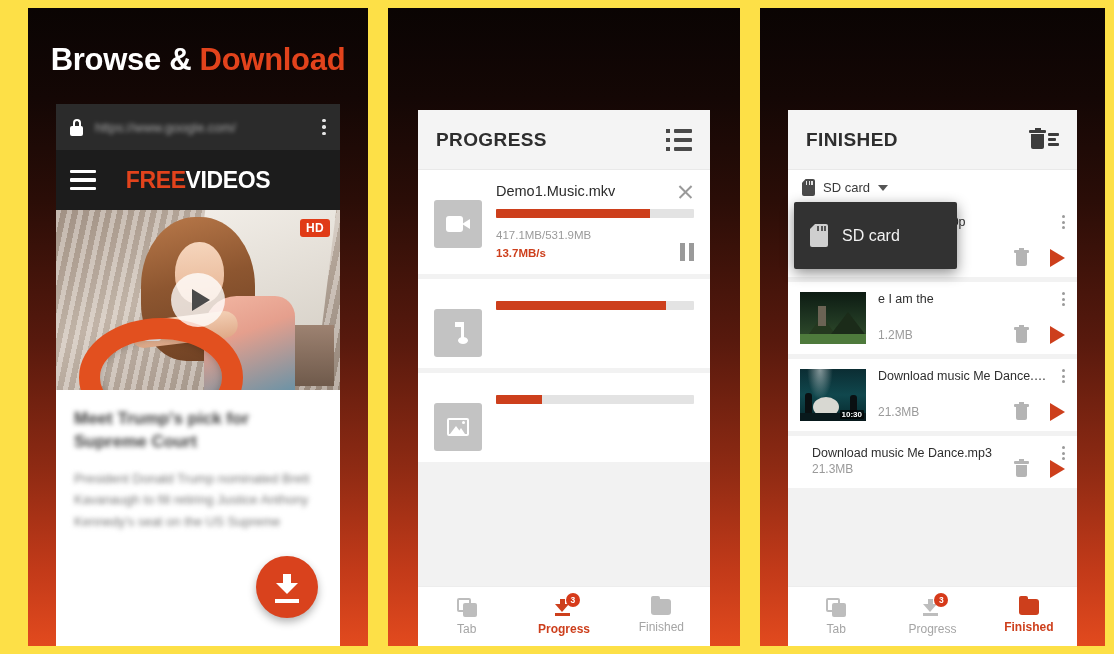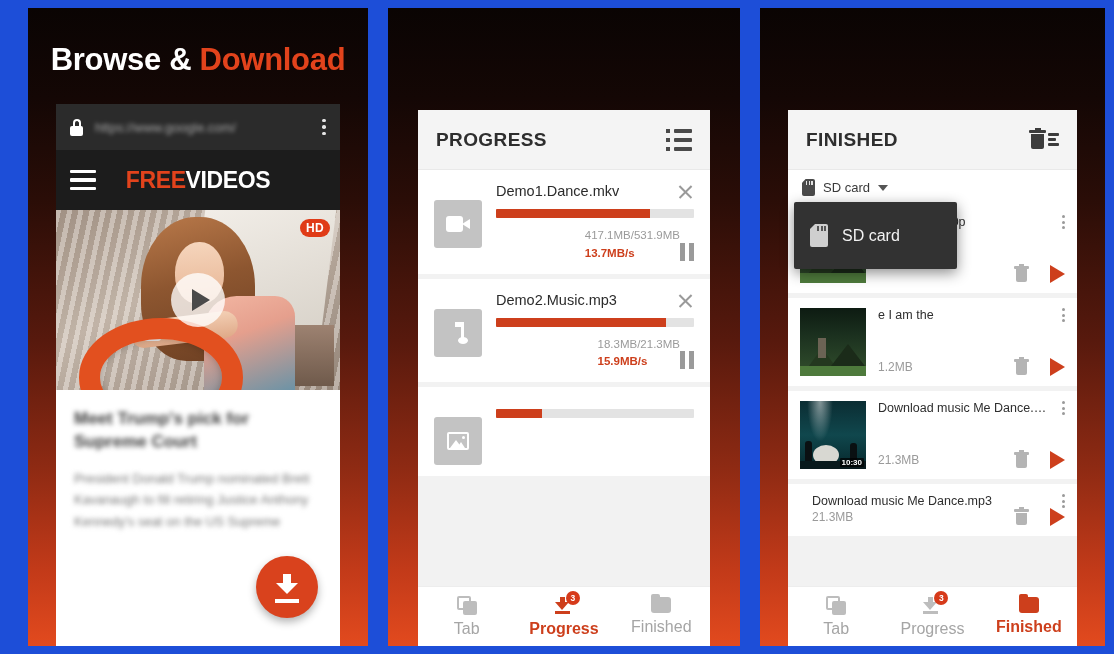--- a/index.html
+++ b/index.html
@@ -2,21 +2,21 @@
 <html><head>
 <meta charset="utf-8">
 <style>
   * { box-sizing: border-box; margin: 0; padding: 0; }
   html, body {
     width: 1114px; height: 654px;
     background: #ffffff;
     font-family: "Liberation Sans", sans-serif;
     overflow: hidden;
   }
-  .stage { position: relative; width: 1114px; height: 654px; background:#1d4ed8; }
+  .stage { position: relative; width: 1114px; height: 654px; background:#fde047; }
 
   
   .panel {
     position: absolute; top: 8px; height: 638px;
     background: linear-gradient(to bottom,
         #0a0403 0%, #140705 14%, #2a0d07 30%,
         #57190d 52%, #8e2a13 72%, #c23a19 88%, #e24a1e 100%);
     overflow: hidden;
   }
   #panel-1 { left: 28px;  width: 340px; }
@@ -108,21 +108,21 @@
     position: absolute; left: 26%; bottom: 26%; width: 38%; height: 15%;
     border-radius: 14px; transform: rotate(-7deg);
     background: linear-gradient(180deg,#f3cfb4,#dfa988);
   }
   .hero .watch {
     position: absolute; left: 31%; bottom: 27%; width: 6%; height: 11%;
     border-radius: 3px; background: #e9e9ec;
   }
   .hd-badge {
     position: absolute; top: 9px; right: 10px; background: #e03b17; color: #fff;
-    font-size: 12px; font-weight: bold; padding: 2px 6px; border-radius: 9px;
+    font-size: 12px; font-weight: bold; padding: 2px 6px; border-radius: 3px;
     letter-spacing: .3px;
   }
   .play-circle {
     position: absolute; left: 50%; top: 50%; transform: translate(-50%,-50%);
     width: 54px; height: 54px; border-radius: 50%;
     background: rgba(255,255,255,.78); display: flex; align-items: center; justify-content: center;
   }
   .play-circle .tri {
     width: 0; height: 0; margin-left: 5px;
     border-left: 18px solid #4a4a4a; border-top: 11px solid transparent;
@@ -181,21 +181,21 @@
   .prow-top { display: flex; align-items: flex-start; justify-content: space-between; }
   .pname { font-size: 14.5px; color: #2b2b2b; white-space: nowrap; overflow: hidden; text-overflow: ellipsis; }
   .xclose { width: 17px; height: 17px; position: relative; flex:none; margin-left: 8px; }
   .xclose:before, .xclose:after {
     content:''; position:absolute; left:0; top:8px; width:17px; height:1.8px; background:#9a9a9a;
   }
   .xclose:before { transform: rotate(45deg); }
   .xclose:after  { transform: rotate(-45deg); }
   .pbar { margin-top: 9px; height: 9px; background: #e3e3e3; border-radius: 1px; overflow: hidden; }
   .pbar .fill { height: 100%; background: #cd3f1c; }
-  .pbot { margin-top: 9px; display:flex; align-items: flex-end; justify-content: flex-end; }
+  .pbot { margin-top: 9px; display:flex; align-items: flex-end; justify-content: space-between; }
   .psize { font-size: 11.5px; color: #9a9a9a; line-height: 1.55; }
   .pspeed { font-size: 11.5px; color: #cd3f1c; font-weight: bold; line-height: 1.55; }
   .ppaused { font-size: 11.5px; color: #9a9a9a; line-height: 1.55; }
   .pause-ic { display:flex; gap:4px; margin-bottom: 2px; }
   .pause-ic i { width: 5px; height: 18px; background: #9a9a9a; display:block; }
   .play-ic { width:0; height:0; margin-bottom: 2px; margin-right: 2px;
     border-left: 17px solid #cd3f1c; border-top: 10px solid transparent; border-bottom: 10px solid transparent; }
 
   
   .ic-video { position: relative; width: 24px; height: 16px; }
@@ -211,21 +211,21 @@
   .ic-img .mt { position:absolute; left:1px; bottom:0; width:0; height:0;
     border-left:6px solid transparent; border-right:6px solid transparent; border-bottom:8px solid #fff; }
   .ic-img .mt2 { position:absolute; left:8px; bottom:0; width:0; height:0;
     border-left:4px solid transparent; border-right:4px solid transparent; border-bottom:6px solid #fff; }
 
   .filler { background: #f2f2f2; flex: 1; }
 
   
   .bnav { height: 60px; background: #fff; border-top: 1px solid #ededed; display: flex; }
   .bnav .item { flex: 1; display: flex; flex-direction: column; align-items: center; justify-content: center; gap: 5px; }
-  .bnav .lbl { font-size: 16px; color: #a5a5a5; }
+  .bnav .lbl { font-size: 12px; color: #a5a5a5; }
   .bnav .item.active .lbl { color: #cd3f1c; font-weight: bold; }
   .ic-tab { position: relative; width: 20px; height: 19px; }
   .ic-tab .back { position:absolute; left:0; top:0; width:14px; height:14px; border:2px solid #bdbdbd; border-radius:2px;}
   .ic-tab .front { position:absolute; right:0; bottom:0; width:14px; height:14px; background:#bdbdbd; border-radius:2px;}
   .ic-prog { position: relative; width: 22px; height: 19px; }
   .ic-prog .stem { position:absolute; left:7px; top:1px; width:5px; height:7px; background:#cd3f1c; }
   .ic-prog .head { position:absolute; left:2px; top:6px; width:0; height:0;
     border-left:7px solid transparent; border-right:7px solid transparent; border-top:8px solid #cd3f1c; }
   .ic-prog .bar { position:absolute; left:2px; bottom:1px; width:15px; height:2.6px; background:#cd3f1c;}
   .ic-prog .badge { position:absolute; right:-5px; top:-5px; width:14px; height:14px; border-radius:50%;
@@ -237,21 +237,21 @@
   
   .sd-select { display:flex; align-items:center; gap: 8px; padding: 9px 14px; background:#fff; }
   .sd-label { font-size: 13px; color: #3a3a3a; }
   .caret { width:0;height:0;border-left:5.5px solid transparent;border-right:5.5px solid transparent;border-top:6px solid #555;}
   .sdcard-ic { position: relative; width: 13px; height: 17px; flex:none; }
   .sdcard-ic .bd { position:absolute; inset:0; background:#4a4a4a; border-radius: 2px 2px 2px 2px; clip-path: polygon(28% 0,100% 0,100% 100%,0 100%,0 22%);}
   .sdcard-ic .pins { position:absolute; top:2px; right:2px; display:flex; gap:1.3px; }
   .sdcard-ic .pins i { width:1.6px; height:4px; background:#e2e2e2; display:block;}
 
   .frow { display:flex; align-items: stretch; padding: 10px 12px; background:#fff; border-bottom: 5px solid #f2f2f2; }
-  .fthumb { width: 66px; height: 68px; flex: none; position: relative; overflow: hidden; background:#444;text-decoration:underline; }
+  .fthumb { width: 66px; height: 52px; flex: none; position: relative; overflow: hidden; background:#444;text-decoration:underline; }
   .fthumb .dur { position:absolute; right:2px; bottom:2px; background:rgba(0,0,0,.72); color:#fff;
                  font-size:8px; padding:0 2px; border-radius:1px; font-weight:bold;}
   .fbody { flex: 1; margin-left: 12px; min-width:0; display:flex; flex-direction: column; justify-content: space-between; }
   .ftop { display:flex; align-items: flex-start; justify-content: space-between; }
   .fname { font-size: 12.5px; color: #2e2e2e; white-space: nowrap; overflow: hidden; text-overflow: ellipsis; }
   .fbot { display:flex; align-items: center; justify-content: space-between; }
   .fsize { font-size: 12px; color: #9a9a9a; }
   .f-actions { display:flex; align-items:center; gap: 22px; }
   .trash-sm { position: relative; width: 13px; height: 16px; }
   .trash-sm .lid { position:absolute; top:0; left:-1px; width:15px; height:2.6px; background:#b4b4b4; border-radius:1px;}
@@ -389,21 +389,21 @@
 
       <div class="prow">
         <div class="pthumb">
           <span class="ic-video">
               <span class="bd"></span>
               <span class="ln"></span>
             </span>
         </div>
         <div class="pbody">
           <div class="prow-top">
-            <span class="pname">Demo1.Dance.mkv</span>
+            <span class="pname">Demo1.Music.mkv</span>
             <span class="xclose"></span>
           </div>
           <div class="pbar">
               <div class="fill" style="width:78%"></div>
             </div>
           <div class="pbot">
             <div>
               <div class="psize">417.1MB/531.9MB</div>
               <div class="pspeed">13.7MB/s</div>
             </div>
@@ -417,37 +417,23 @@
 
       <div class="prow">
         <div class="pthumb">
           <span class="ic-music">
               <span class="flag"></span>
               <span class="stem"></span>
               <span class="ball"></span>
             </span>
         </div>
         <div class="pbody">
-          <div class="prow-top">
-            <span class="pname">Demo2.Music.mp3</span>
-            <span class="xclose"></span>
-          </div>
           <div class="pbar">
               <div class="fill" style="width:86%"></div>
             </div>
-          <div class="pbot">
-            <div>
-              <div class="psize">18.3MB/21.3MB</div>
-              <div class="pspeed">15.9MB/s</div>
-            </div>
-            <span class="pause-ic">
-                <i></i>
-                <i></i>
-              </span>
-          </div>
         </div>
       </div>
 
       <div class="prow">
         <div class="pthumb">
           <span class="ic-img">
               <span class="sun"></span>
               <span class="mt"></span>
               <span class="mt2"></span>
             </span>

